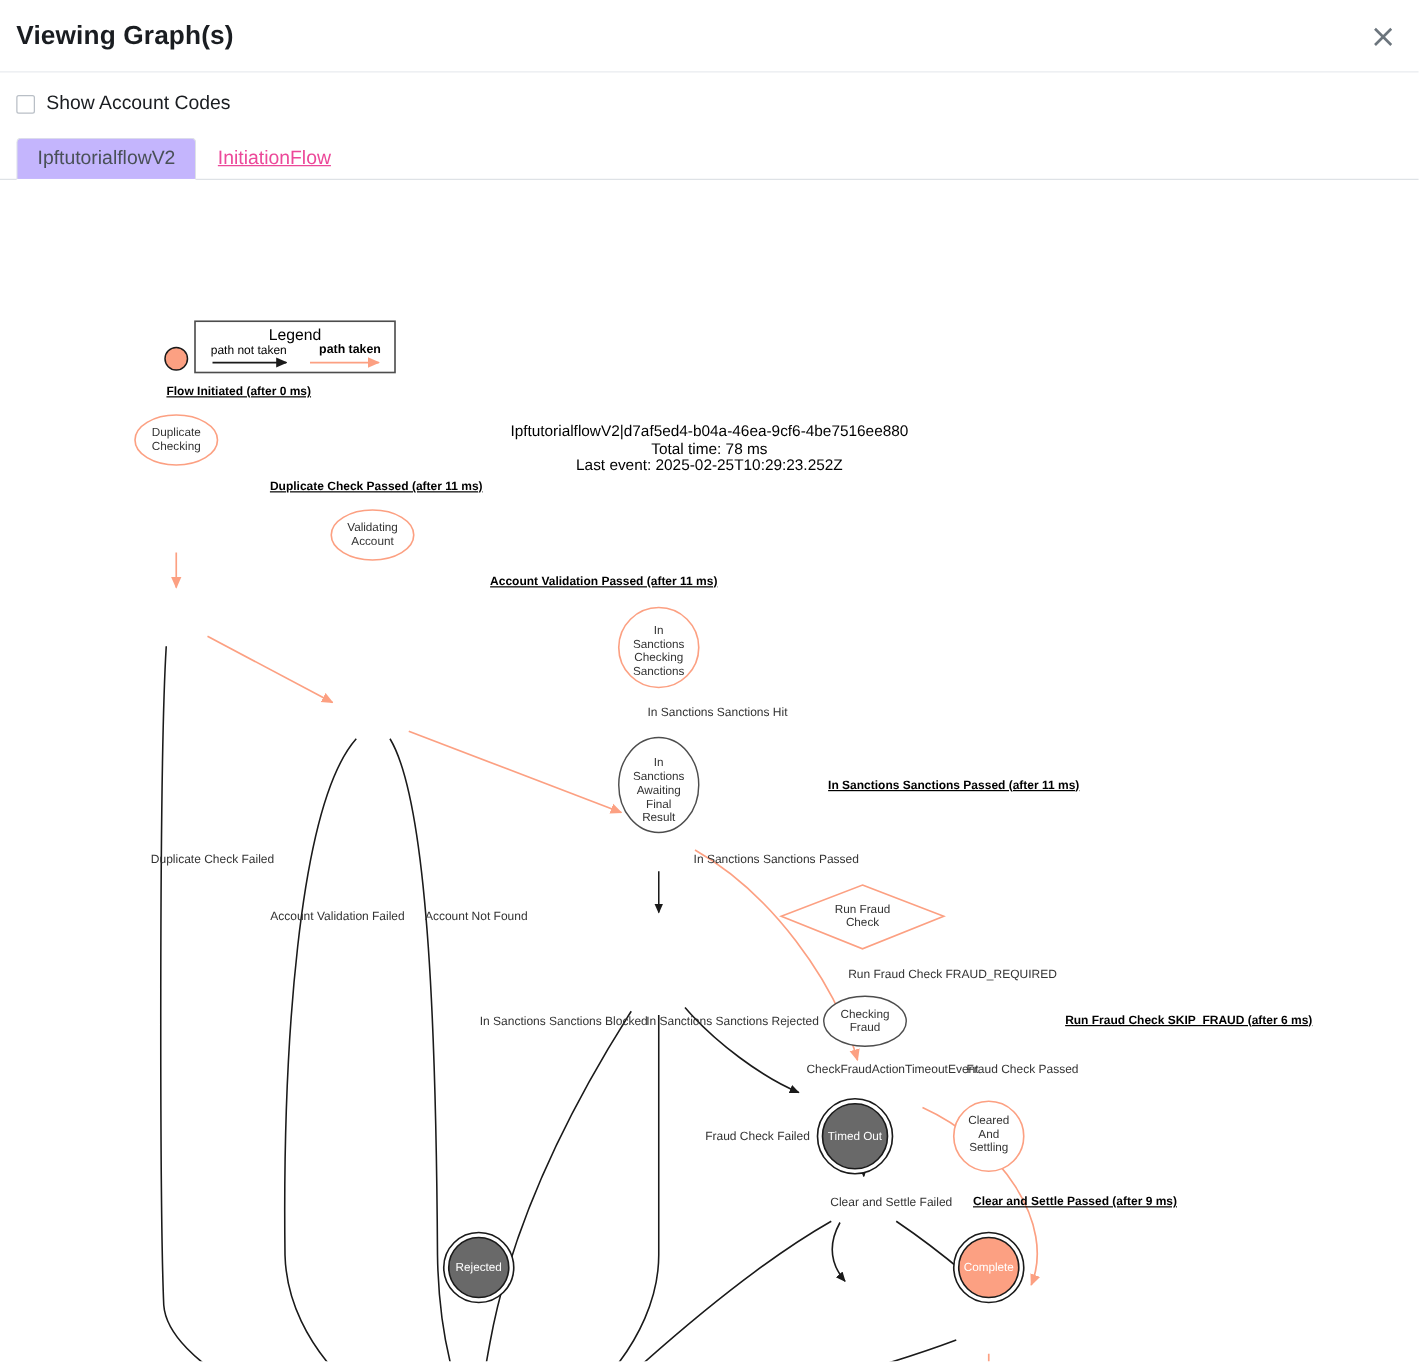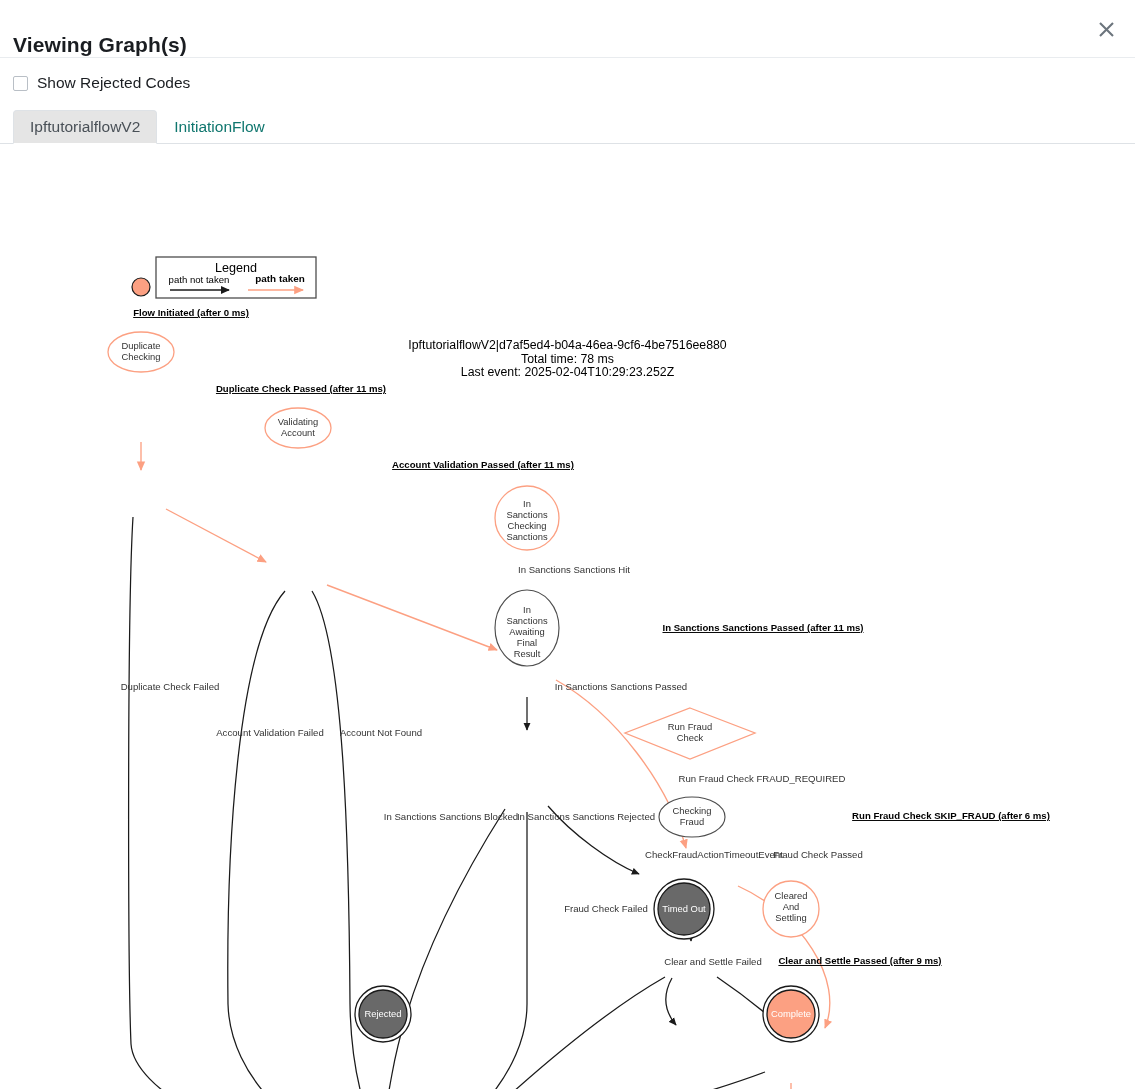--- a/index.html
+++ b/index.html
@@ -8,21 +8,21 @@
     background:#ffffff;
     font-family:"Liberation Sans", sans-serif;
     color:#212529;
     overflow:hidden;
   }
   
   .modal-header{
     position:relative;
     height:57px;
     border-bottom:1px solid #e9ecef;
-    display:flex;align-items:flex-end;
+    display:flex;align-items:center;
   }
   .modal-title{
     font-size:21px;
     font-weight:bold;
     letter-spacing:.1px;
     margin-left:13px;
     color:#1a1d21;
   }
   .close-btn{
     position:absolute;right:14px;top:14px;
@@ -55,25 +55,25 @@
   .tab{
     font-size:15.5px;
     padding:8px 16px 9px 16px;
     cursor:pointer;
     line-height:1;
     border:1px solid transparent;
     border-radius:4px 4px 0 0;
     position:relative;top:1px;
   }
   .tab.active{
-    background:#e5e5e5;
+    background:#c4b5fd;
     border-color:#dee2e6 #dee2e6 #fff;
     color:#495057;
   }
-  .tab.inactive{color:#0f766e;}
+  .tab.inactive{color:#ec4899;text-decoration:underline;}
 
   
   .graph-wrap{
     position:relative;
     width:1135px;
     height:945px;
   }
   .graph-svg{display:block;position:absolute;left:0;top:0;}
   .graph-title{
     position:absolute;
@@ -96,35 +96,35 @@
       <svg width="17" height="17" viewBox="0 0 17 17">
         <path d="M2 2 L15 15 M15 2 L2 15" stroke="#6c757d" stroke-width="2.1" fill="none"></path>
       </svg>
     </span>
   </button>
 </div>
 
 <div class="controls">
   <div class="checkbox-row">
     <div class="cbox"></div>
-    <div class="cbox-label">Show Rejected Codes</div>
+    <div class="cbox-label">Show Account Codes</div>
   </div>
 </div>
 
 <div class="tabs">
   <div class="tab active">IpftutorialflowV2</div>
   <div class="tab inactive">InitiationFlow</div>
 </div>
 
 <div class="graph-wrap">
 
   <div class="graph-title">
     <div>IpftutorialflowV2|d7af5ed4-b04a-46ea-9cf6-4be7516ee880</div>
     <div>Total time: 78 ms</div>
-    <div>Last event: 2025-02-04T10:29:23.252Z</div>
+    <div>Last event: 2025-02-25T10:29:23.252Z</div>
   </div>
 
   <svg class="graph-svg" width="1135" height="945" viewBox="0 0 1135 945">
     <defs>
       <marker id="ah-t" viewBox="0 0 10 10" refX="9" refY="5" markerWidth="7" markerHeight="7" orient="auto-start-reverse">
         <path d="M0,0.6 L10,5 L0,9.4 z" fill="#fca082"></path>
       </marker>
       <marker id="ah-n" viewBox="0 0 10 10" refX="9" refY="5" markerWidth="6.4" markerHeight="6.4" orient="auto-start-reverse">
         <path d="M0,0.6 L10,5 L0,9.4 z" fill="#1a1a1a"></path>
       </marker>

